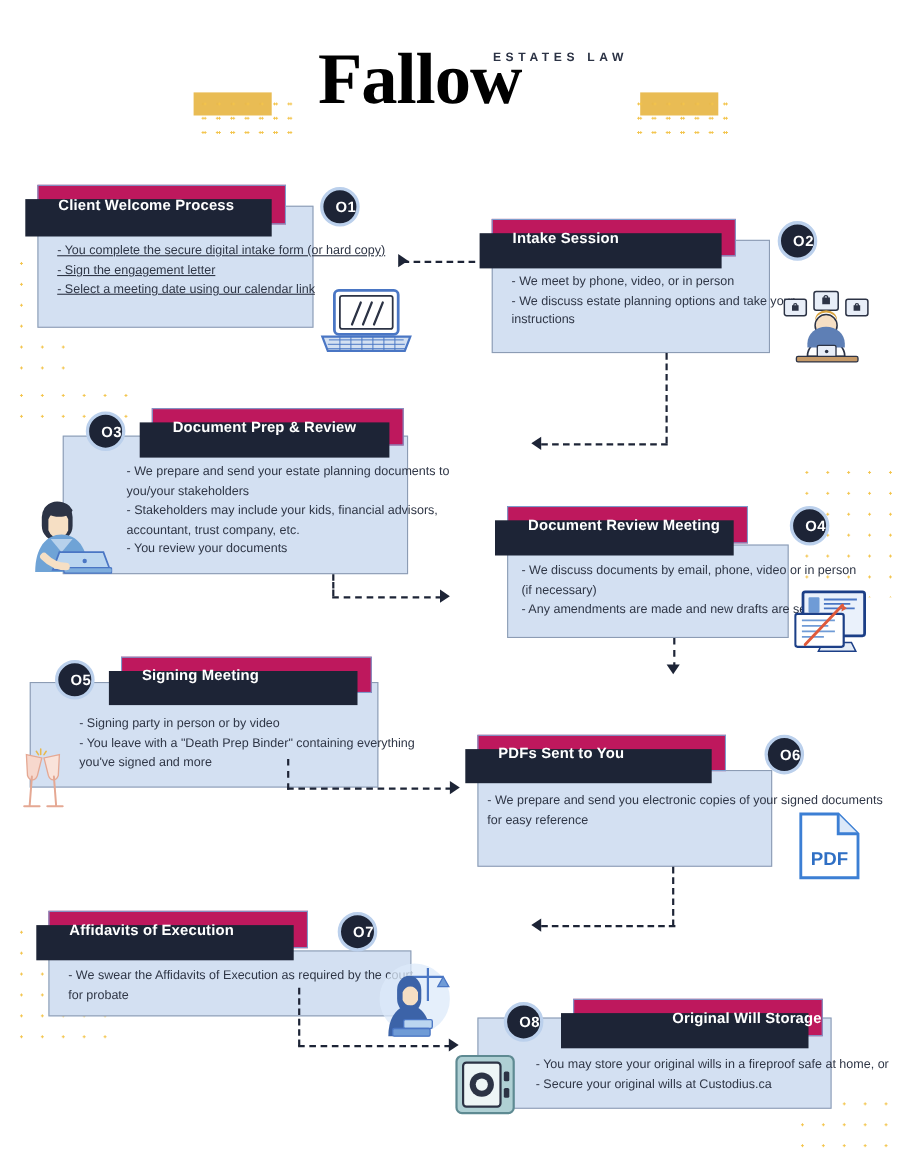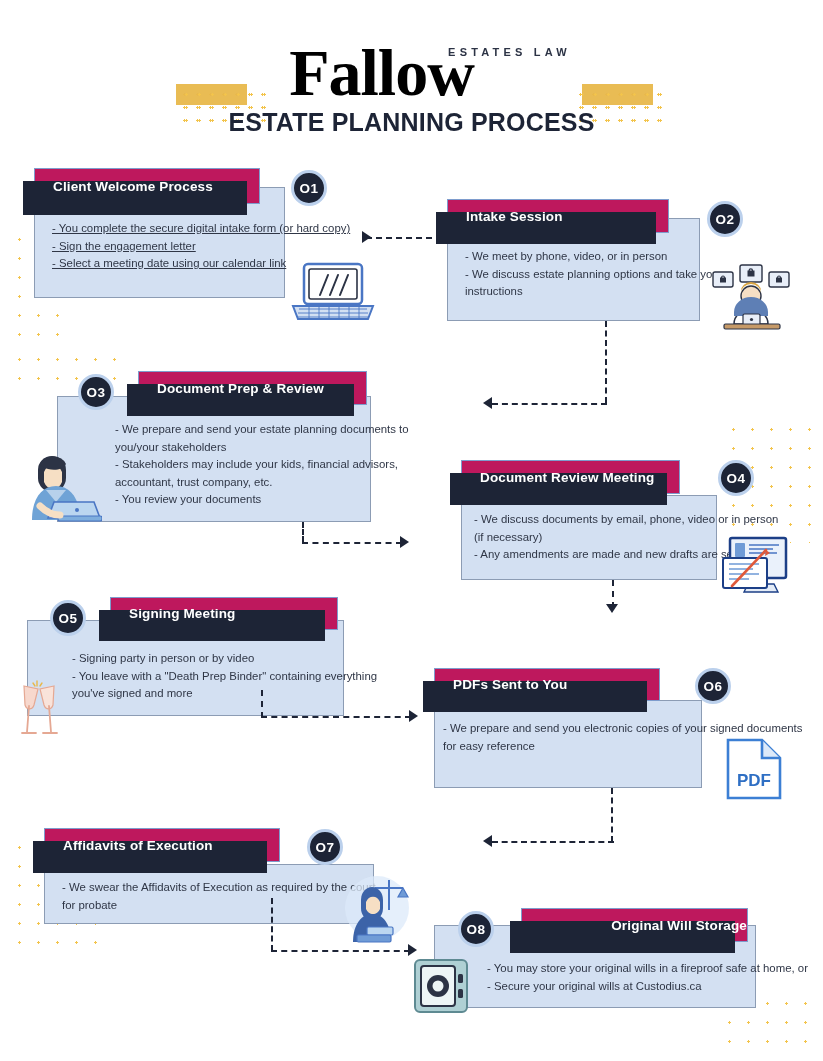--- a/index.html
+++ b/index.html
@@ -101,21 +101,21 @@
   .badge {
     position: absolute;
     width: 36px; height: 36px;
     border-radius: 50%;
     background: #1D2436;
     border: 3.5px solid #BBD0EC;
     color: #ffffff;
     font-size: 13.5px;
     font-weight: 700;
     letter-spacing: .5px;
-    display: flex; align-items: center; justify-content: center;
+    display: flex; align-items: center; justify-content: flex-end;
     z-index: 6;
   }
 
   
   .dash-h {
     position: absolute;
     height: 0;
     border-top: 2px dashed #1D2436;
     z-index: 2;
   }
@@ -160,21 +160,20 @@
     <div class="dots" style="left:176px; top:86px; width:90px; height:36px; background-size:13px 13px;"></div>
     <div class="gold-rect" style="left:176px; top:84px; width:71px; height:21px;"></div>
     <div class="dots" style="left:178px; top:86px; width:88px; height:36px; background-size:13px 13px;"></div>
 
     <div class="dots" style="left:572px; top:86px; width:90px; height:36px; background-size:13px 13px;"></div>
     <div class="gold-rect" style="left:582px; top:84px; width:71px; height:21px;"></div>
     <div class="dots" style="left:574px; top:86px; width:88px; height:36px; background-size:13px 13px;"></div>
 
     <div class="hdr-eyebrow">ESTATES LAW</div>
     <div class="hdr-wordmark">Fallow</div>
-    <div class="hdr-title">ESTATE PLANNING PROCESS</div>
   </div>
 
   <div class="card">
     <div class="card-body" style="left:34px; top:187px; width:251px; height:111px;"></div>
     <div class="card-titlebar" style="left:34px; top:168px; width:226px; height:36px;">
       <span class="card-title">Client Welcome Process</span>
     </div>
     <div class="card-lines" style="left:52px; top:220px; width:250px;text-decoration:underline;">
       <div class="ln">- You complete the secure digital intake form (or hard copy)</div>
       <div class="ln">- Sign the engagement letter</div>

